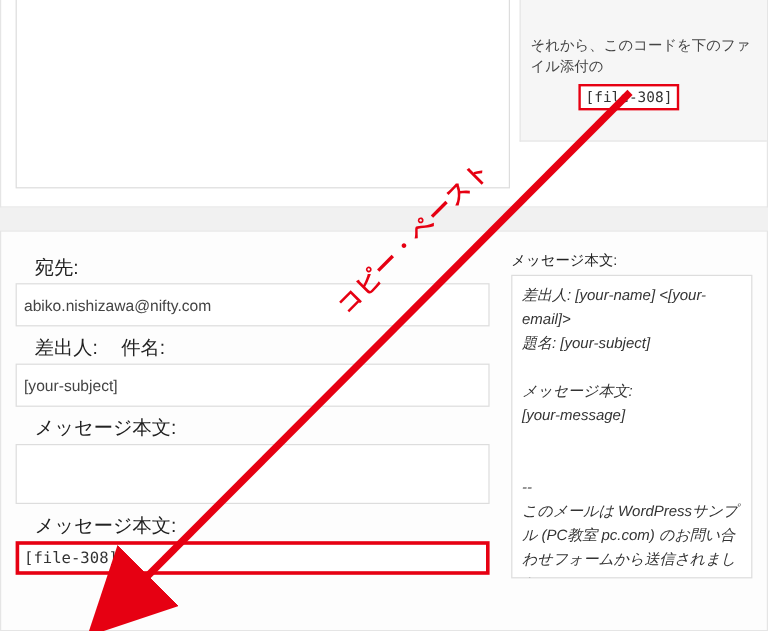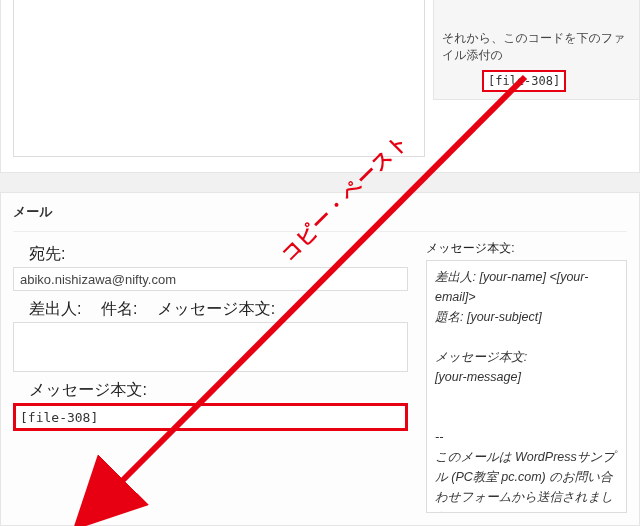--- a/index.html
+++ b/index.html
@@ -34,21 +34,21 @@
     padding: 4px 6px;
     font-family: monospace;
     font-size: 13px;
     color: #333;
   }
   .right-tip {
     position: absolute;
     left: 432px;
     top: 0;
     width: 206px;
-    height: 100px;
+    height: 118px;
     border-left: 1px solid #e5e5e5;
     border-bottom: 1px solid #e5e5e5;
     background: #f6f6f6;
     padding: 30px 8px 8px 8px;
     font-size: 12px;
     color: #444;
   }
   .tip-code {
     display: inline-block;
     font-family: monospace;
@@ -88,21 +88,21 @@
   .col-right { flex: 1; }
   .col-right { color: #222; }
   .fld-label {
     font-size: 16px;
     color: #222;
     margin: 4px 0 2px 16px;
     display: inline-block;
   }
   .txt {
     width: 100%;
-    height: 24px;
+    height: 36px;
     border: 1px solid #ddd;
     background: #fff;
     padding: 4px 6px;
     font-size: 13px;
     color: #444;
     display: block;
     margin-bottom: 4px;
   }
   .txt-multi {
     height: 50px;
@@ -160,31 +160,31 @@
   <textarea class="textarea-main" style=""></textarea>
   <div class="right-tip">
     <div>それから、このコードを下のファイル添付の</div>
     <span class="tip-code">[file-308]</span>
   </div>
 </div>
 
 <div class="gap"></div>
 
 <div class="mail-panel">
-  <div class="panel-heading">メール</div>
 
   <div class="mail-columns">
     <div class="col-left">
 
       <span class="fld-label">宛先:</span>
       <input type="text" class="txt" value="abiko.nishizawa@nifty.com" style="">
 
       <span class="fld-label">差出人:</span>
 
       <span class="fld-label">件名:</span>
+      <input type="text" class="txt" value="[your-subject]" style="">
 
       <span class="fld-label">メッセージ本文:</span>
       <textarea class="txt txt-multi" style=""></textarea>
 
       <span class="fld-label">メッセージ本文:</span>
       <input type="text" class="file-attach-input" value="[file-308]" style="">
     </div>
 
     <div class="col-right">
       <div class="msgbody-label">メッセージ本文:</div>

